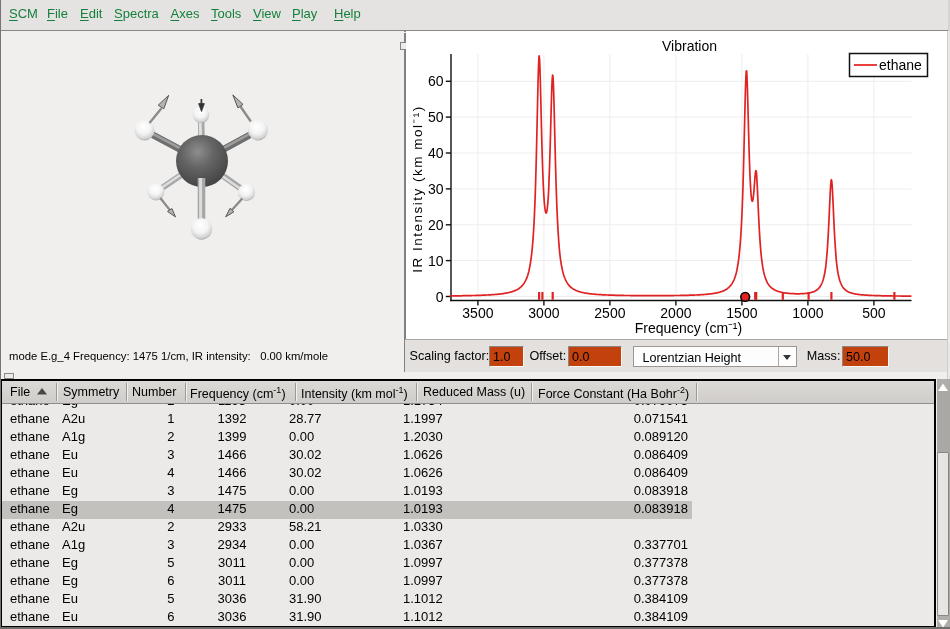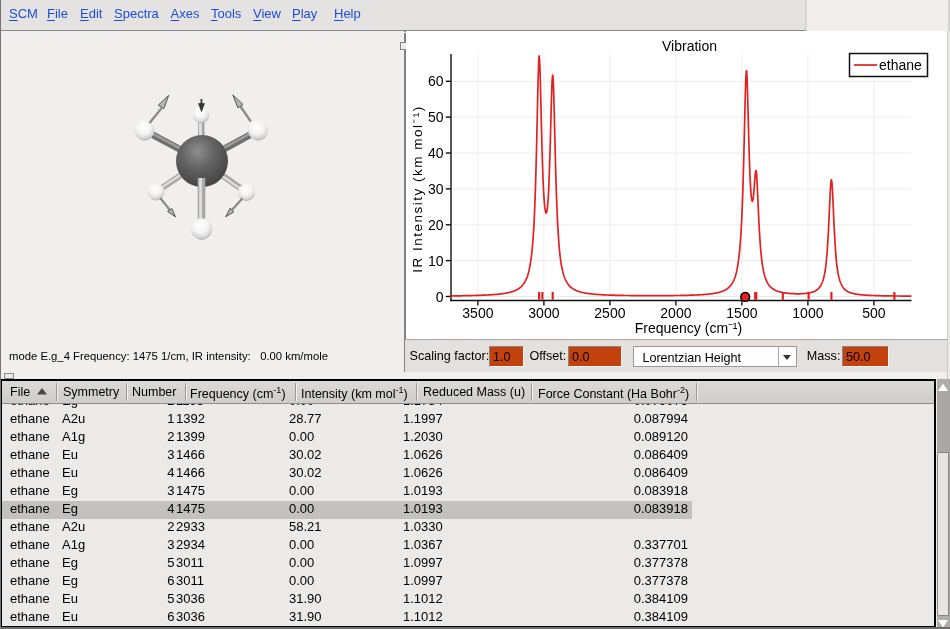--- a/index.html
+++ b/index.html
@@ -1,23 +1,23 @@
 <!DOCTYPE html>
 <html><head><meta charset="utf-8">
 <style>
 html,body{margin:0;padding:0}
 body{width:950px;height:629px;position:relative;overflow:hidden;
  font-family:"Liberation Sans",sans-serif;background:#f1efee}
 .abs{position:absolute}
 u{text-decoration:underline;text-underline-offset:2px}
 
-#menubar{left:0;top:0;width:807px;height:31.5px;background:#e5e3e1;
+#menubar{left:0;top:0;width:950px;height:31.5px;background:#e5e3e1;
  border-left:1px solid #767472;border-right:2px solid #d6d4d2;
  border-bottom:2px solid #8a8886;box-sizing:border-box;
- font-size:13px;color:#1d4ed8}
+ font-size:13px;color:#15803d}
 #menubar span{position:absolute;top:6px}
 
 #viewer{left:1px;top:31px;width:403px;height:341px;background:#f1efee}
 #status{left:8px;top:319px;font-size:11.3px;color:#000;white-space:pre}
 
 #vsplit{left:404.2px;top:33px;width:1.5px;height:339px;background:#818181}
 #vhandle{left:400px;top:41.5px;width:8.5px;height:8.5px;background:#efedeb;
  border:1px solid #868686;box-sizing:border-box}
 
 #chart{left:406px;top:31px;width:542px;height:308px;background:#ffffff}
@@ -36,21 +36,21 @@
  border:2px solid #000;box-sizing:border-box;overflow:hidden}
 #thead{position:absolute;left:0;top:0;width:932px;height:22px;
  background:linear-gradient(#dcdad7,#cfccc9);border-bottom:1px solid #8f8c89;
  font-size:12.5px;color:#000}
 #thead span{position:absolute;top:4px}
 #thead i{position:absolute;top:2px;bottom:2px;width:1px;background:#9b9895;box-shadow:1px 0 0 #f2f1ef}
 .row{position:absolute;left:0;width:932px;height:18px;font-size:13px}
 .row span{position:absolute;top:0.5px;white-space:pre}
 .c0{left:8px}.c1{left:60px}
 .c2{left:124px;width:48.5px;text-align:right}
-.c3{left:174px;width:112px;text-align:left}
+.c3{left:174px;width:112px;text-align:center}
 .c4{left:287px;width:120px;text-align:left}
 .c5{left:401px;width:120px;text-align:left}
 .c6{left:526px;width:160px;text-align:right}
 .hl{background:#c3c1be;width:690px}
 
 #sbar{left:937px;top:379px;width:12px;height:249px;background:#aaa7a4}
 #sbar .btn{position:absolute;left:0;width:12px;height:12px;background:#b0adaa}
 #sthumb{position:absolute;left:0px;top:73px;width:12px;height:164px;
  background:#e7e5e2;border:1px solid #898683;box-sizing:border-box;border-radius:1px}
 
@@ -235,21 +235,21 @@
       <i style="left:528.5px"></i>
       <i style="left:693.5px"></i>
  </div>
  <div class="row" style="top:29.5px">
       <span class="c0">ethane</span>
       <span class="c1">A2u</span>
       <span class="c2">1</span>
       <span class="c3">1392</span>
       <span class="c4">28.77</span>
       <span class="c5">1.1997</span>
-      <span class="c6">0.087994</span>
+      <span class="c6">0.071541</span>
     </div>
  <div class="row" style="top:47.5px">
       <span class="c0">ethane</span>
       <span class="c1">A1g</span>
       <span class="c2">2</span>
       <span class="c3">1399</span>
       <span class="c4">0.00</span>
       <span class="c5">1.2030</span>
       <span class="c6">0.089120</span>
     </div>

